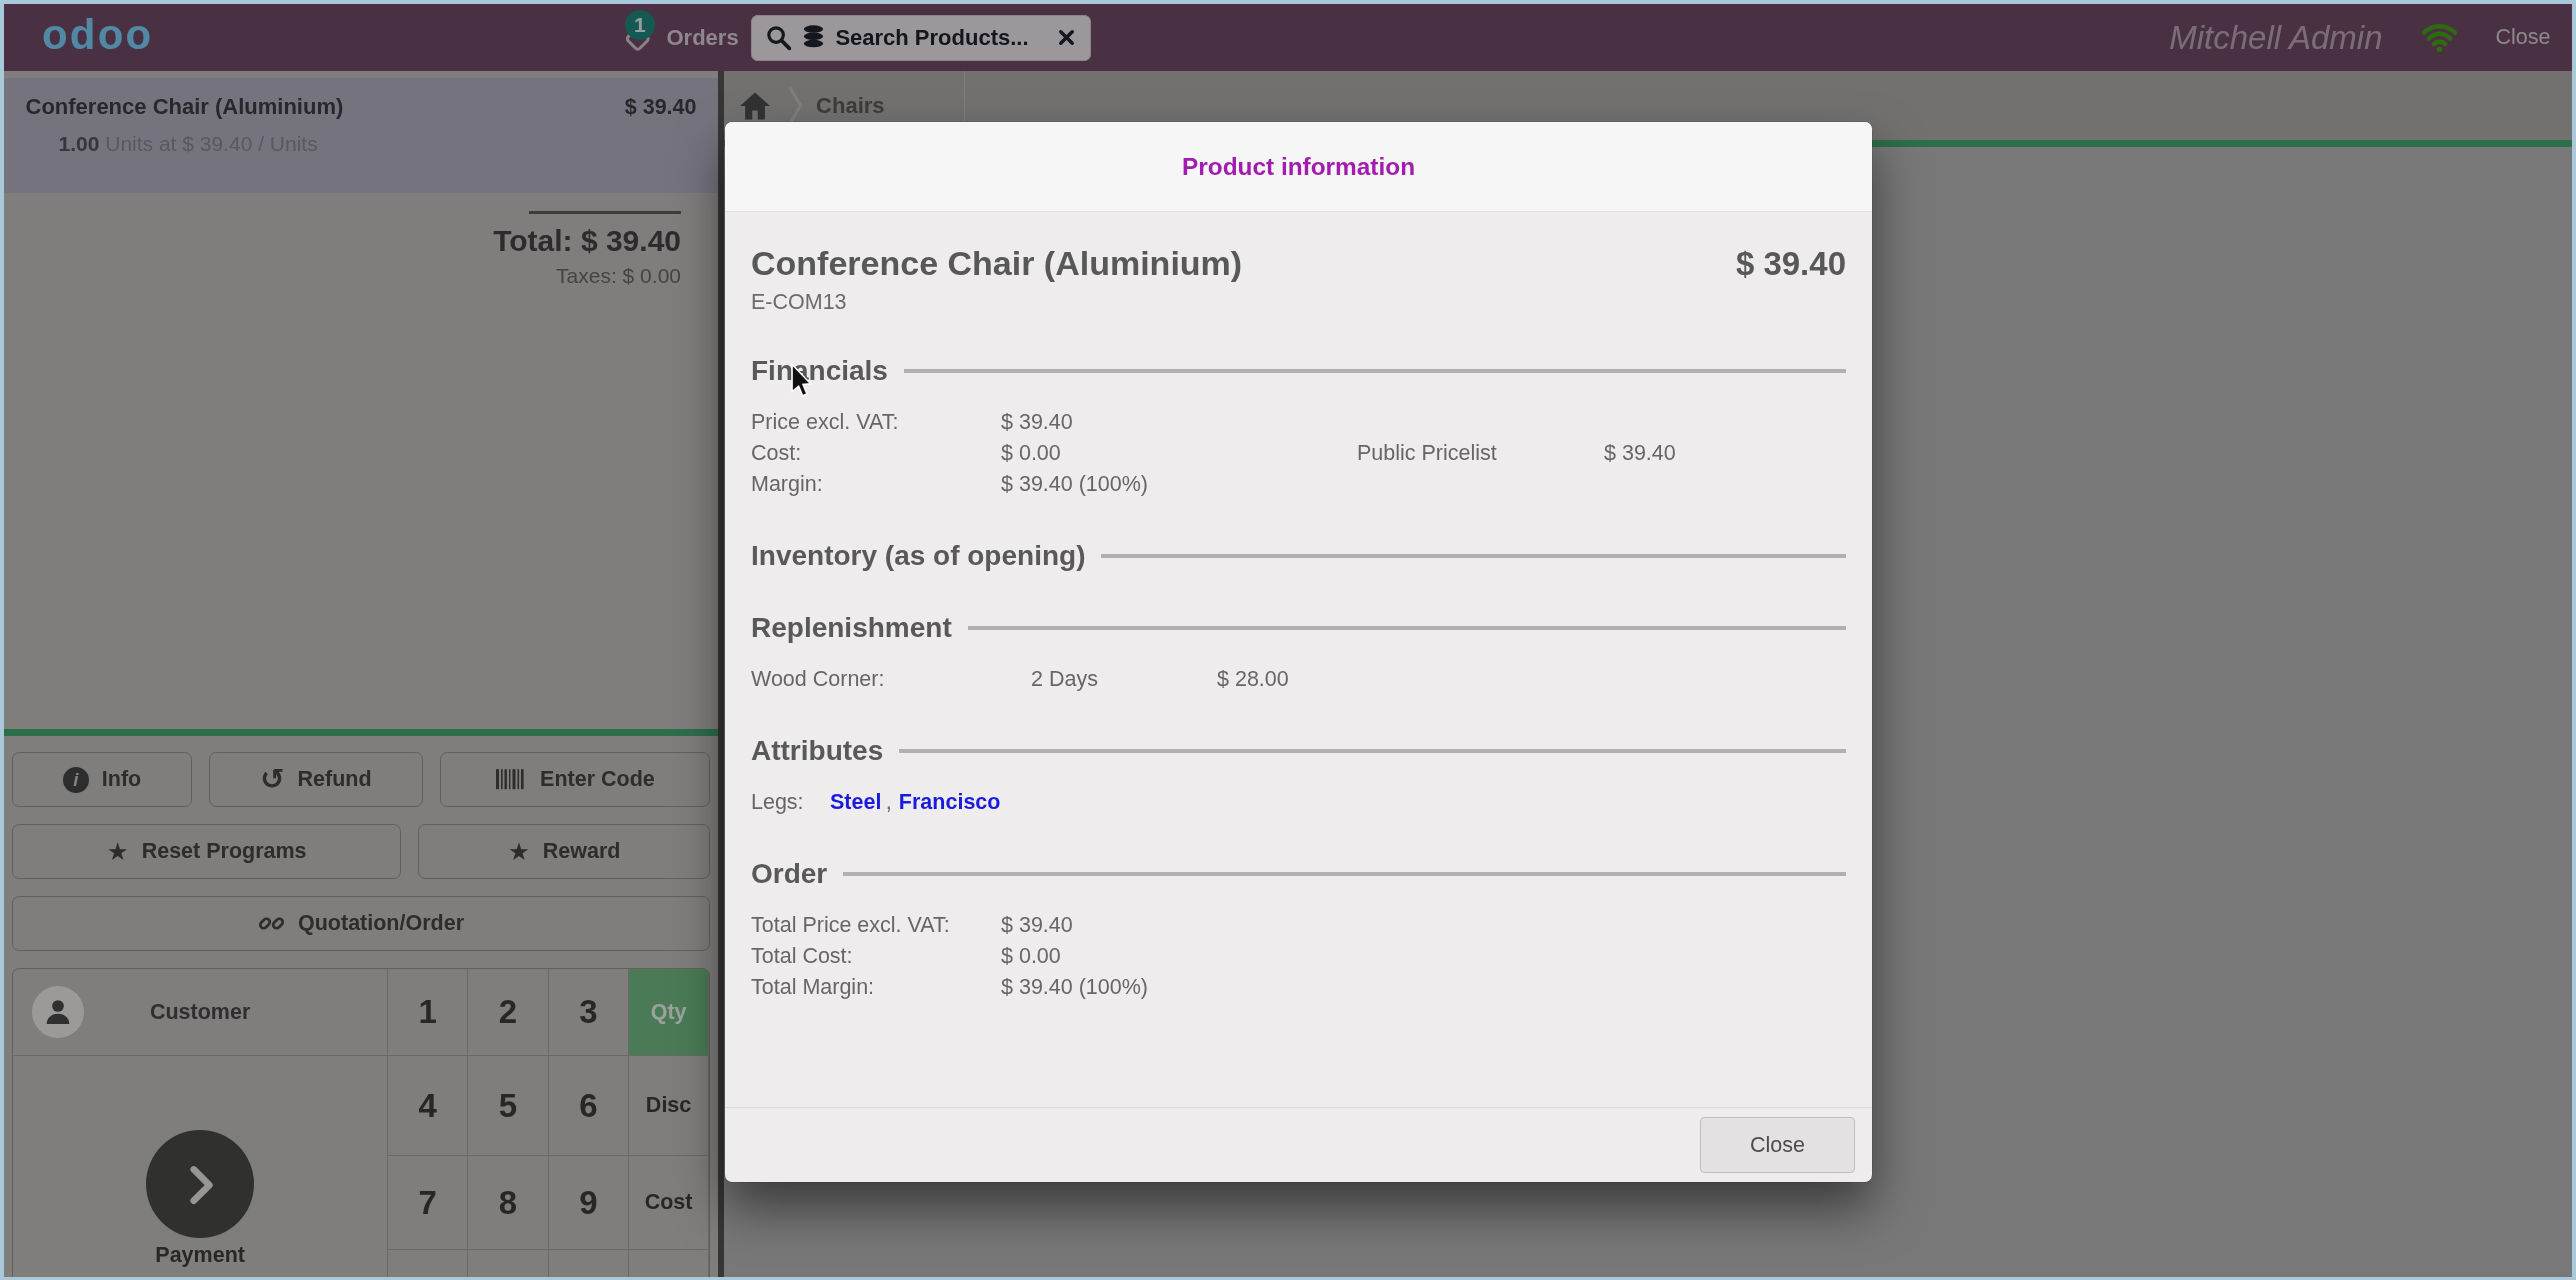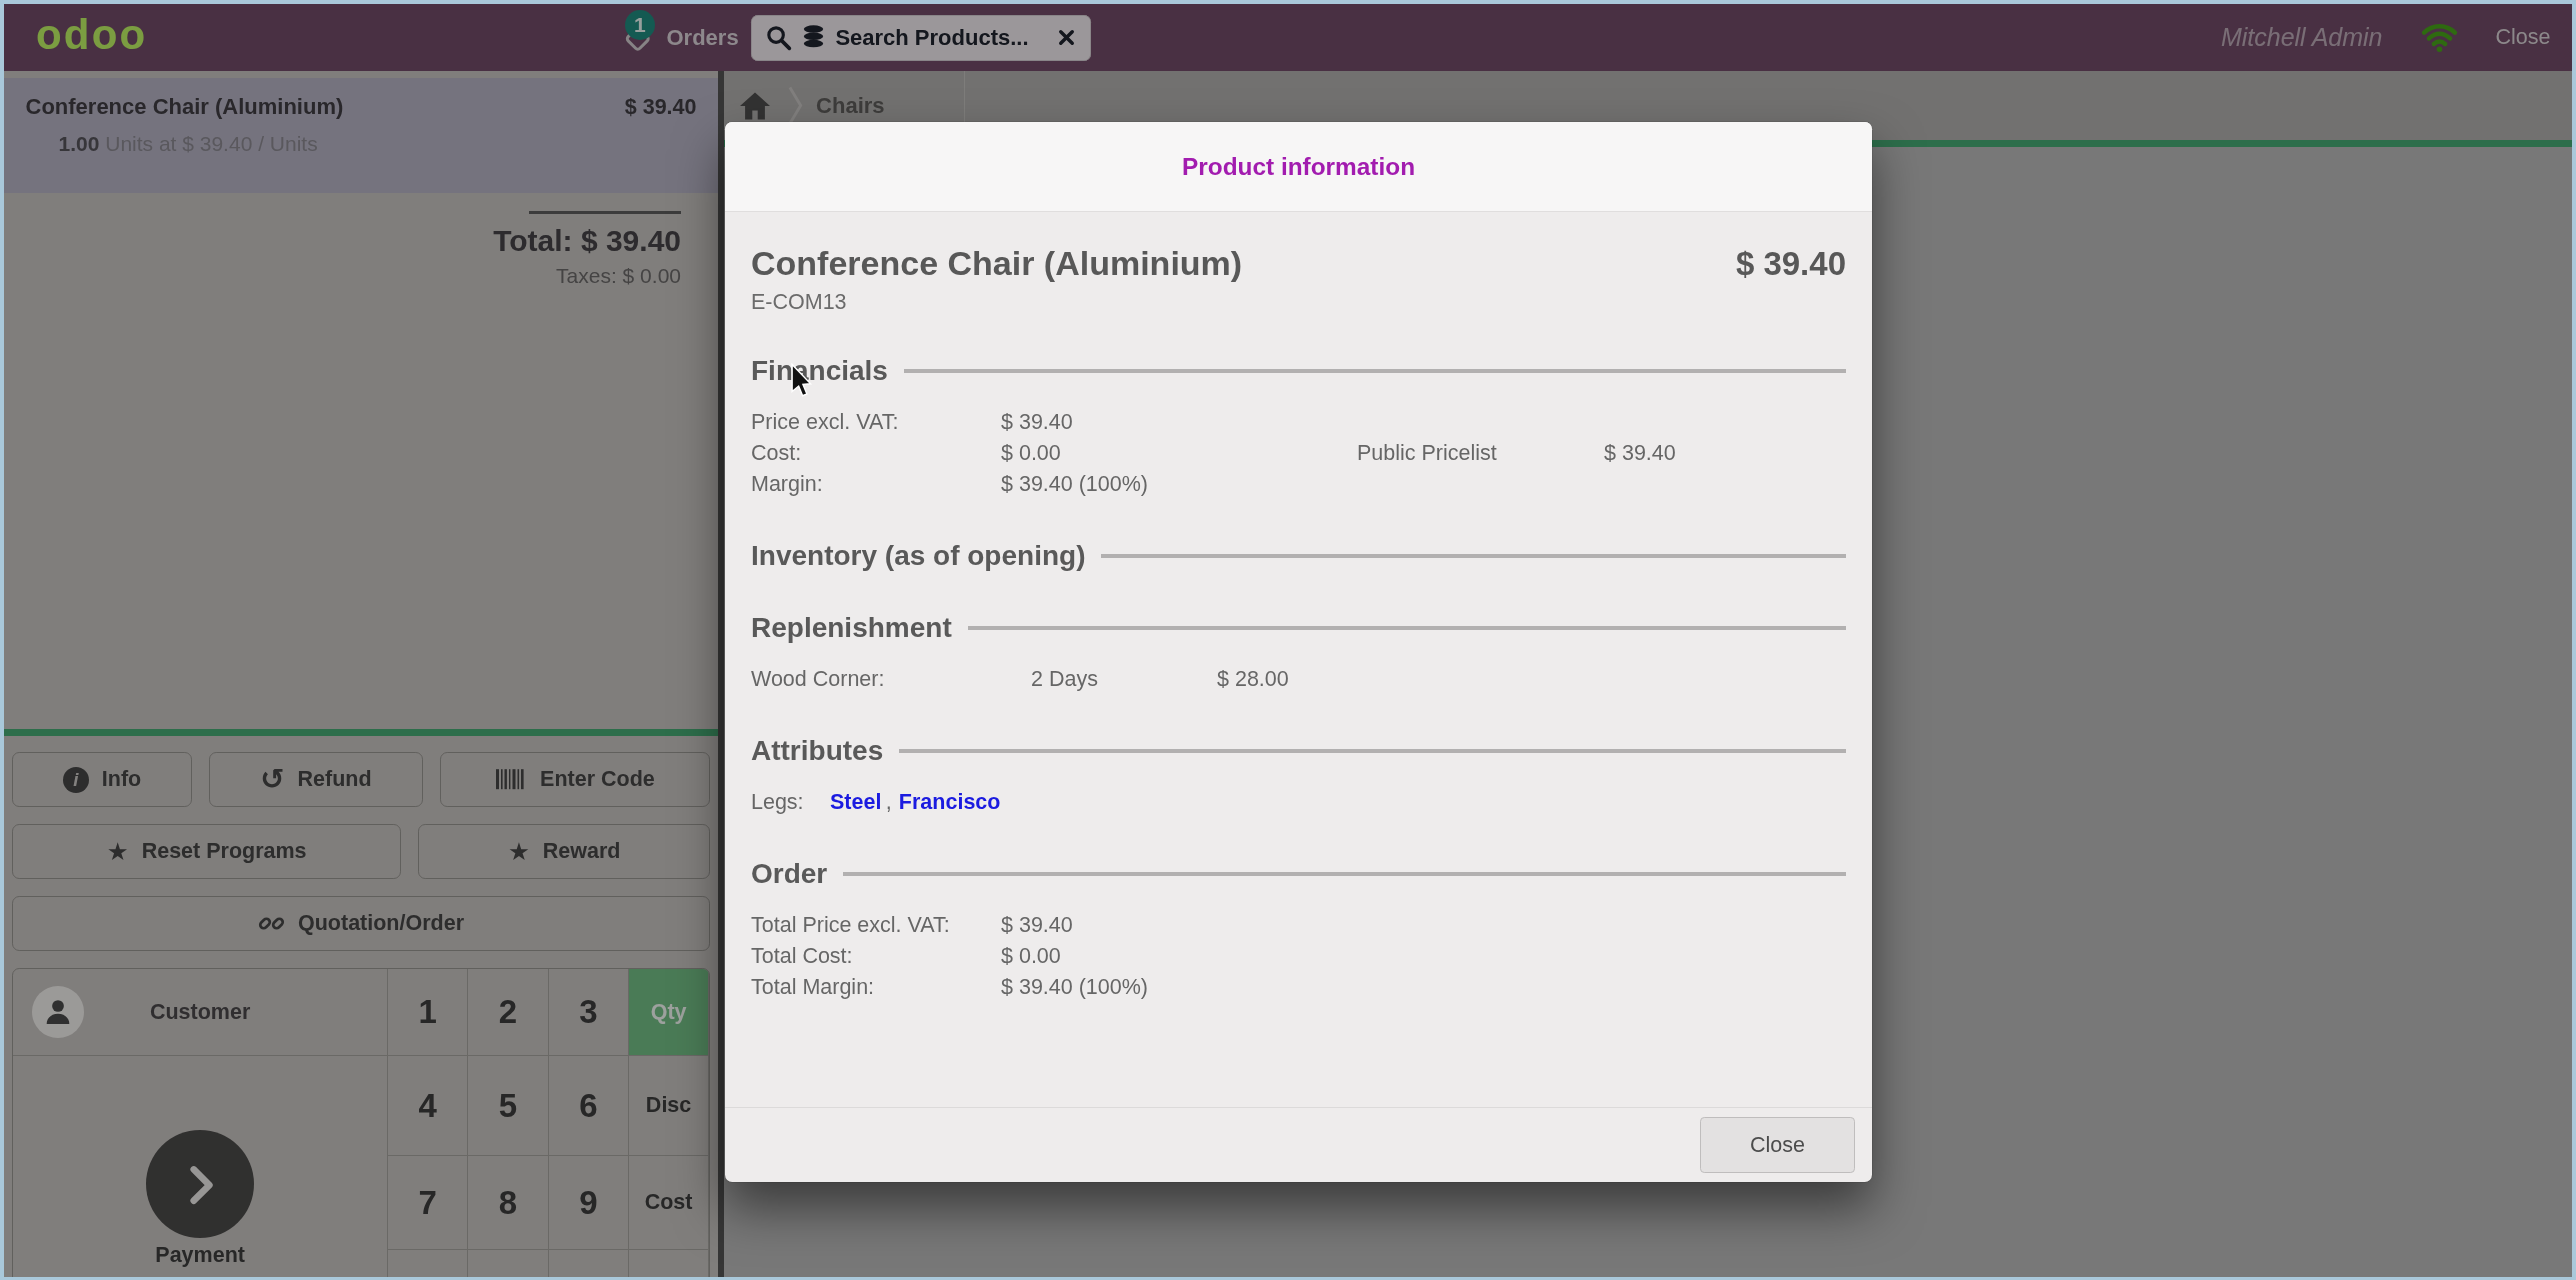--- a/index.html
+++ b/index.html
@@ -8,33 +8,33 @@
     position:relative;width:2576px;height:1281px;
     border:4.3px solid #a9c8da;background:var(--page_bg);
     font-family:"Liberation Sans","DejaVu Sans",sans-serif;
     overflow:hidden;
   }
   .screen{position:absolute;inset:0;}
   .dvicon{font-family:"DejaVu Sans",sans-serif;}
 
   
   .topbar{position:absolute;left:0;right:0;top:0;height:67px;background:var(--brand_purple);}
-  .logo{position:absolute;left:32px;top:7.2px;font-size:42px;font-weight:700;letter-spacing:2.2px;color:#bef264;}
+  .logo{position:absolute;left:38px;top:7.2px;font-size:42px;font-weight:700;letter-spacing:2.2px;color:#7dd3fc;}
   .orders-btn{position:absolute;left:615px;top:0;height:67px;display:flex;align-items:center;gap:11.5px;cursor:pointer;}
   .tag-wrap{position:relative;width:36px;height:36px;}
   .badge{position:absolute;top:-10px;left:5.7px;min-width:18.6px;padding:0.7px 9.3px;background:var(--badge_teal);
     color:#e8f4f1;font-size:21px;font-weight:700;border-radius:16px;text-align:center;line-height:29px;}
   .orders-label{font-size:22px;font-weight:600;color:#d9d1d7;}
   .searchbox{position:absolute;left:747px;top:10.8px;width:340px;height:46px;background:#efe9ed;
     border-radius:7.2px;display:flex;align-items:center;padding:0 13px;gap:5.7px;box-shadow:inset 0 0 0 0.7px #c9c2c7;}
   .searchbox input{flex:1;border:none;outline:none;background:transparent;font-size:22px;font-weight:600;
     color:#20242f;font-family:inherit;min-width:0;}
   .searchbox input::placeholder{color:#20242f;opacity:1;}
   .user-area{position:absolute;right:21.5px;top:0;height:67px;display:flex;align-items:center;gap:37px;}
-  .username{font-size:25px;font-style:italic;font-weight:300;color:rgba(255,255,255,.52);}
+  .username{font-size:33px;font-style:italic;font-weight:300;color:rgba(255,255,255,.52);}
   .close-top{font-size:21.5px;color:#d8d2d6;cursor:pointer;}
 
   
   .breadcrumb{position:absolute;left:720px;right:0;top:67px;height:69px;background:#b0aeac;
     display:flex;align-items:center;}
   .home-tab{width:62px;display:flex;align-items:center;justify-content:center;height:100%;cursor:pointer;}
   .bc-sep{height:69px;display:flex;align-items:center;}
   .bc-label{font-size:22px;font-weight:700;color:#5f5d5b;margin-left:11.5px;height:100%;
     display:flex;align-items:center;padding-right:79px;border-right:0.7px solid #c2c0be;cursor:pointer;}
   .green-top{position:absolute;left:720px;right:0;top:136px;height:7.2px;background:var(--accent_green);}

